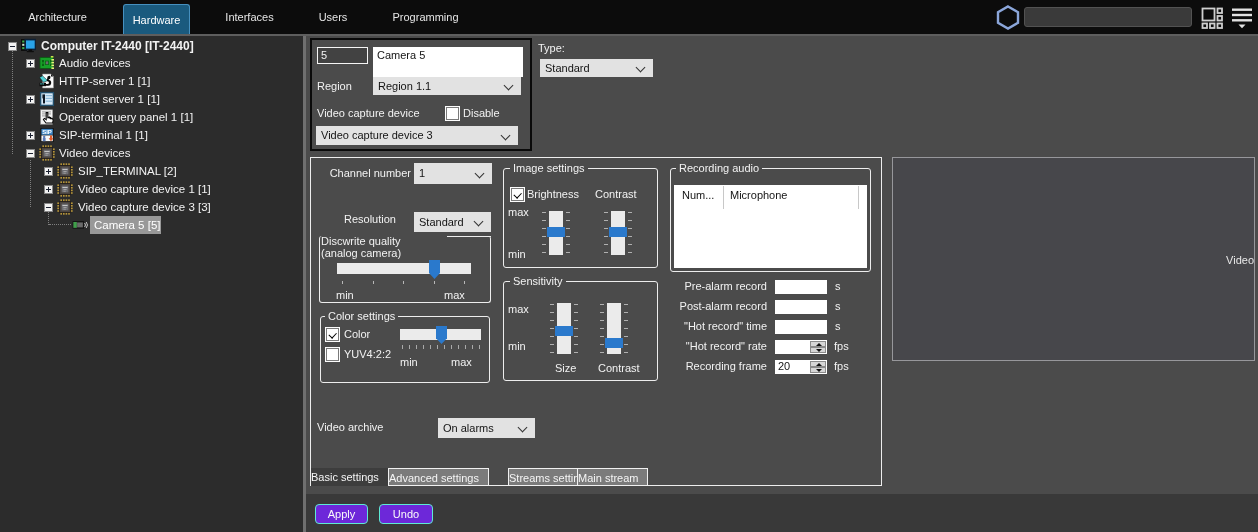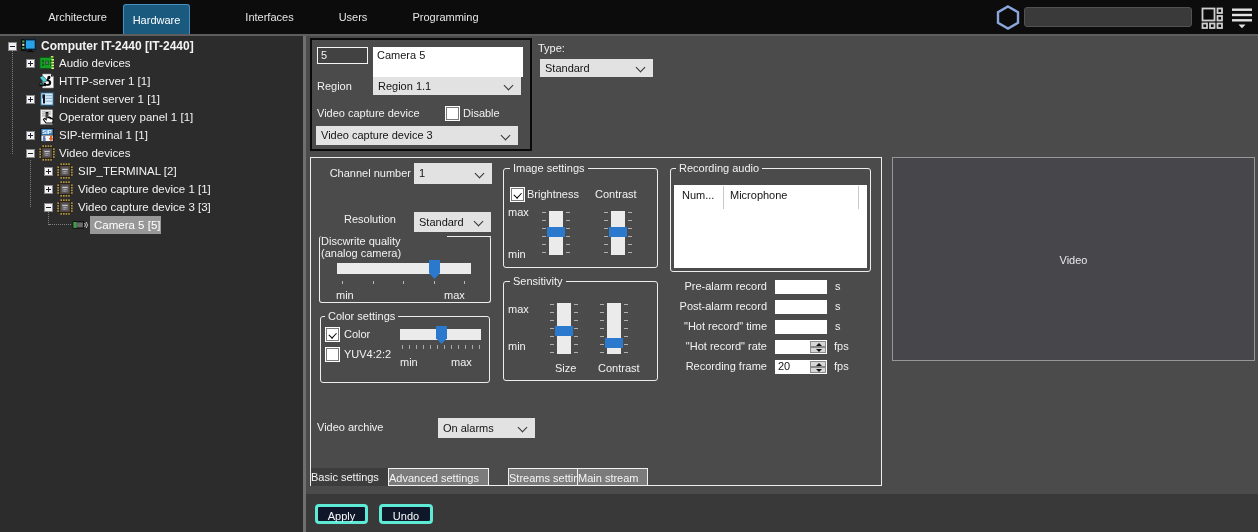--- a/index.html
+++ b/index.html
@@ -4,21 +4,21 @@
 <style>
 * { margin:0; padding:0; box-sizing:border-box; }
 html,body { width:1258px; height:532px; overflow:hidden; }
 body { font-family:"Liberation Sans", sans-serif; }
 #page { position:relative; width:1258px; height:532px; background:#4b4b4b; }
 .abs { position:absolute; }
 
 
 #topbar { position:absolute; left:0; top:0; width:1258px; height:34px; background:#0c0c0c; }
 #topdiv { position:absolute; left:0; top:34px; width:1258px; height:2px; background:#5e5e5e; }
-.nav { position:absolute; top:0; height:34px; line-height:34px; color:#e6e6e6; font-size:11px; text-align:center;margin-left:20px; }
+.nav { position:absolute; top:0; height:34px; line-height:34px; color:#e6e6e6; font-size:11px; text-align:center; }
 #tab-hw { position:absolute; left:123px; top:4px; width:67px; height:30px; background:#1a5a7e; border:1px solid #4690bf; border-bottom:none; border-radius:3px 3px 0 0; color:#ffffff; font-size:11px; line-height:30px; text-align:center; }
 
 
 #tree { position:absolute; left:0; top:36px; width:303px; height:496px; background:#2c2c2c; }
 #treesep { position:absolute; left:303px; top:36px; width:3px; height:496px; background:#6f6f6f; }
 .trow { position:absolute; height:18px; color:#f2f2f2; font-size:11.5px; line-height:18px; white-space:nowrap; }
 .exp { position:absolute; width:9px; height:9px; background:#f2f2f2; border:1px solid #888; }
 .exp:before { content:""; position:absolute; left:1px; top:3px; width:5px; height:1px; background:#1a2030; }
 .exp.plus:after { content:""; position:absolute; left:3px; top:1px; width:1px; height:5px; background:#1a2030; }
 .ticon { position:absolute; width:16px; height:16px; }
@@ -58,25 +58,25 @@
 .spin .up,.spin .dn { position:absolute; left:0; width:16px; height:6px; background:#d6d6d6; border:1px solid #8a8a8a; }
 .spin .up { top:0; } .spin .dn { top:6px; }
 .spin .up:before { content:""; position:absolute; left:4.5px; top:1.2px; border-left:3px solid transparent; border-right:3px solid transparent; border-bottom:3px solid #111; }
 .spin .dn:before { content:""; position:absolute; left:4.5px; top:1.2px; border-left:3px solid transparent; border-right:3px solid transparent; border-top:3px solid #111; }
 
 
 .btab { position:absolute; top:468px; height:18px; font-size:11px; line-height:18px; text-align:left; color:#f5f5f5; white-space:nowrap; }
 .btab.inact { background:#7b7b7b; border:1px solid #f0f0f0; }
 
 
-.btn { position:absolute; top:504px; height:20px; background:#0f172a; border:3px solid #5eead4; border-radius:4px; color:#fafafa; font-size:11px; line-height:18px; text-align:center; }
+.btn { position:absolute; top:504px; height:20px; background:#6d28d9; border:1px solid #5eead4; border-radius:4px; color:#fafafa; font-size:11px; line-height:18px; text-align:center; }
 
 
 #video { position:absolute; left:892px; top:157px; width:363px; height:204px; background:#47474b; border:1px solid #97979b; color:#e8e8e8; font-size:11px; }
-#video span { position:absolute; left:0; right:0; top:96px; text-align:center; }
+#video span { position:absolute; left:0; right:0; top:96px; text-align:right; }
 </style>
 </head>
 <body>
 <div id="page">
 
   <svg width="0" height="0" style="position:absolute;">
     <defs>
       <g id="chip">
         <g fill="#c8a23c">
           <rect x="3.4" y="0.4" width="1.6" height="3"></rect>

